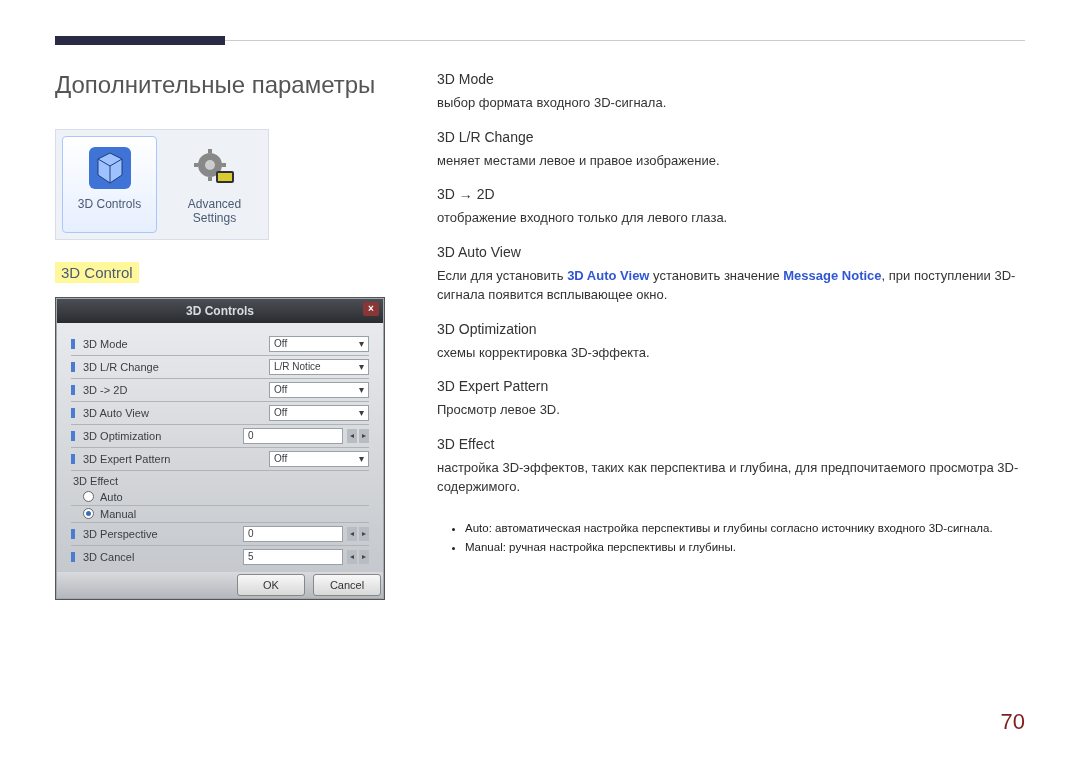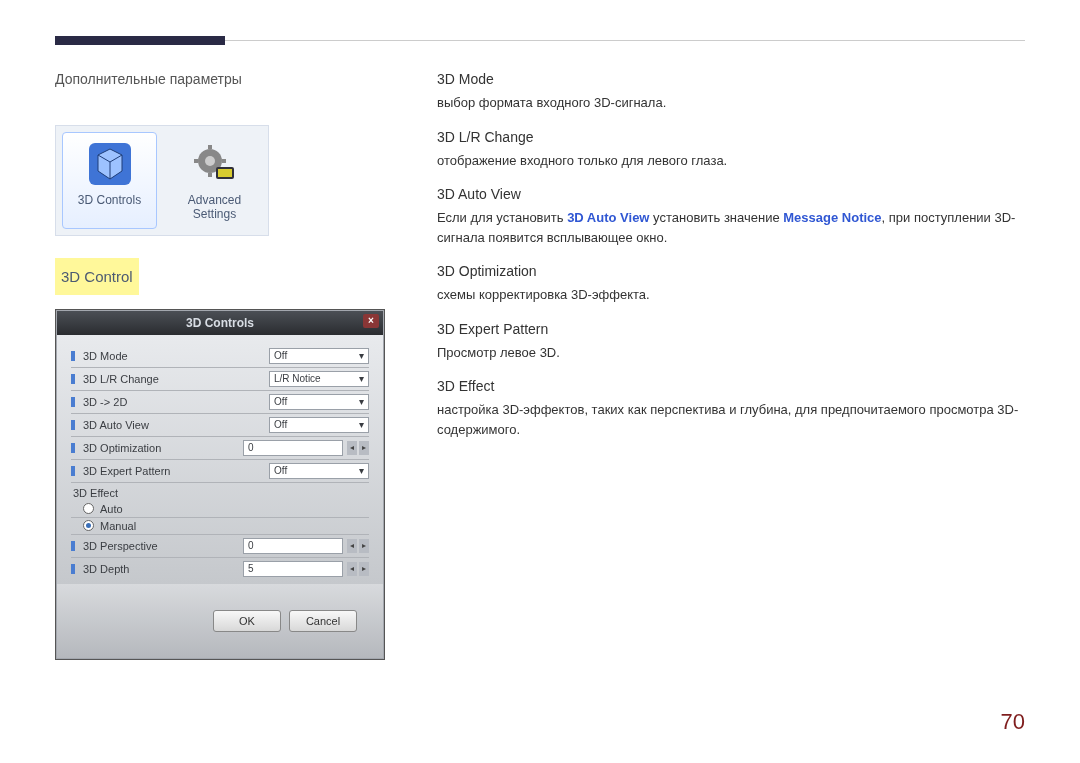--- a/index.html
+++ b/index.html
@@ -33,24 +33,24 @@
     gap: 52px;
   }
   .col-left {
     width: 330px;
     flex: 0 0 330px;
   }
   .col-right {
     flex: 1;
   }
   h1.page-title {
-    font-size: 14px;
+    font-size: 24px;
     font-weight: 400;
     color: #555;
-    margin: 0 0 38px 0;
+    margin: 0 0 30px 0;
   }
   .icon-cards {
     display: flex;
     gap: 10px;
     background: #eef2f7;
     border: 1px solid #d7deea;
     padding: 6px;
     width: 200px;
     margin-bottom: 22px;
   }
@@ -79,21 +79,21 @@
     font-size: 12px;
     color: #4a5a75;
     text-align: center;
     line-height: 1.2;
     margin-top: 4px;
   }
   .section-hl {
     background: #fff89a;
     color: #4c5a72;
     font-size: 15px;
-    padding: 10px 6px;
+    padding: 2px 6px;
     margin-bottom: 14px;
     display: inline-block;
   }
   
   .dialog {
     width: 330px;
     border: 1px solid #555;
     background: #a3a7ae;
     padding: 1px;
     box-sizing: border-box;
@@ -184,21 +184,21 @@
   .dlg-radio.checked::after{
     content:"";
     position:absolute;
     width:5px;height:5px;
     background:#3a6fb8;
     border-radius:50%;
     left:2px; top:2px;
   }
   .dialog-footer {
     background: linear-gradient(#d8dadd,#b5b8bd);
-    padding: 26px;
+    padding: 2px;
     display:flex;
     justify-content:flex-end;
     gap:8px;
   }
   .dlg-btn {
     min-width: 50px;
     height: 20px;
     background: linear-gradient(#f8f8f8,#d8d8d8);
     border: 1px solid #888;
     border-radius: 3px;
@@ -358,21 +358,21 @@
             <span class="dlg-field">
                 <span>0</span>
               </span>
             <span class="dlg-arrows">
                 <span class="dlg-arrow">◂</span>
                 <span class="dlg-arrow">▸</span>
               </span>
           </div>
           <div class="dlg-row" style="border-bottom:none;">
             <span class="dlg-marker"></span>
-            <span class="dlg-label">3D Depth</span>
+            <span class="dlg-label">3D Cancel</span>
             <span class="dlg-field">
                 <span>5</span>
               </span>
             <span class="dlg-arrows">
                 <span class="dlg-arrow">◂</span>
                 <span class="dlg-arrow">▸</span>
               </span>
           </div>
         </div>
         <div class="dialog-footer">
@@ -380,33 +380,39 @@
           <span class="dlg-btn">Cancel</span>
         </div>
       </div>
     </div>
 
     <div class="col-right">
       <h3 class="subhead">3D Mode</h3>
       <p class="desc">выбор формата входного 3D-сигнала.</p>
 
       <h3 class="subhead">3D L/R Change</h3>
-
+      <p class="desc">меняет местами левое и правое изображение.</p>
+
+      <h3 class="subhead">3D → 2D</h3>
       <p class="desc">отображение входного только для левого глаза.</p>
 
       <h3 class="subhead">3D Auto View</h3>
       <p class="desc">
         <span>Если для установить </span><span class="kw-blue">3D Auto View</span><span> установить значение </span><span class="kw-blue">Message Notice</span><span>, при поступлении 3D-сигнала появится всплывающее окно.</span>
       </p>
 
       <h3 class="subhead">3D Optimization</h3>
       <p class="desc">схемы корректировка 3D-эффекта.</p>
 
       <h3 class="subhead">3D Expert Pattern</h3>
       <p class="desc">Просмотр левое 3D.</p>
 
       <h3 class="subhead">3D Effect</h3>
       <p class="desc" style="margin-bottom:22px;">настройка 3D-эффектов, таких как перспектива и глубина, для предпочитаемого просмотра 3D-содержимого.</p>
+      <ul class="bullets">
+        <li><span class="kw-blue">Auto</span><span>: автоматическая настройка перспективы и глубины согласно источнику входного 3D-сигнала.</span></li>
+        <li><span class="kw-blue">Manual</span><span>: ручная настройка перспективы и глубины.</span></li>
+      </ul>
     </div>
   </div>
 
   <div class="page-num">70</div>
 </div>
 
 </body></html>

